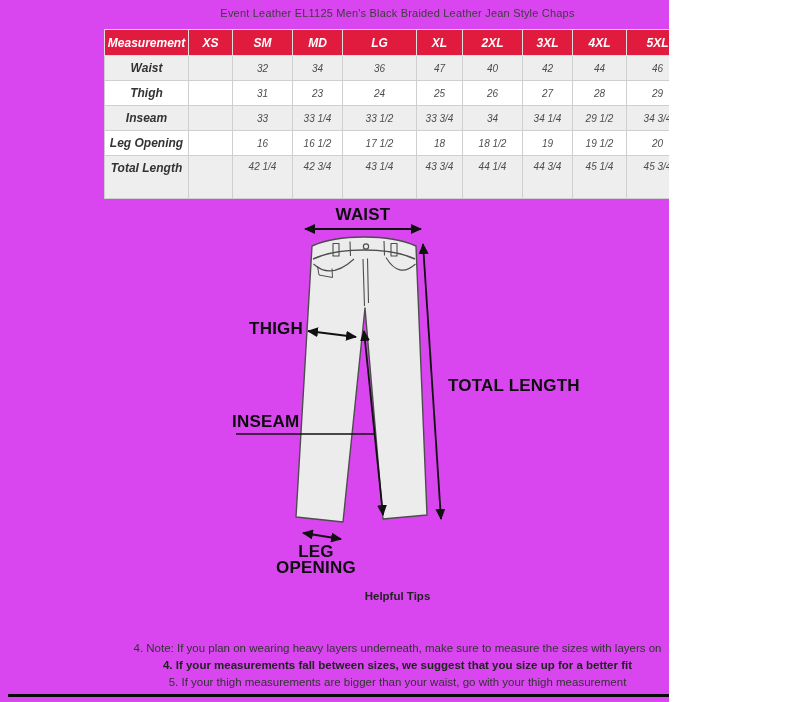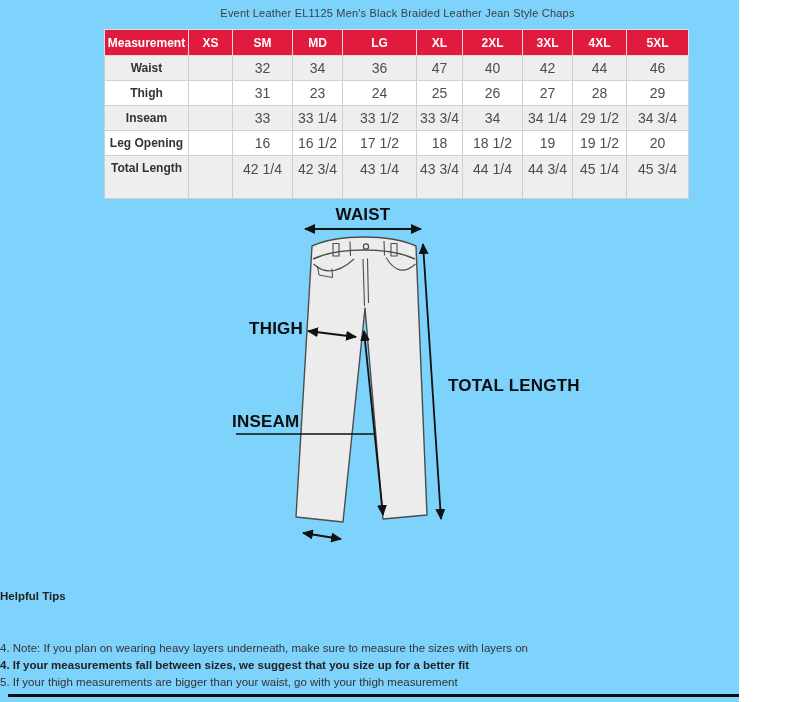--- a/index.html
+++ b/index.html
@@ -1,59 +1,59 @@
 <!DOCTYPE html>
 <html><head>
 <meta charset="utf-8">
 <style>
   html,body{margin:0;padding:0;background:#fff;}
   #screen{
-    position:relative;width:739px;height:702px;background:#7dd3fc;overflow:hidden;
+    position:relative;width:669px;height:702px;background:#d946ef;overflow:hidden;
     font-family:"Liberation Sans",sans-serif;
   }
   
   .page-title{
     position:absolute;top:7px;left:0;width:795px;text-align:center;
     font-size:11px;color:#3d3d3d;letter-spacing:.2px;
   }
   
   table.size-chart{
     position:absolute;left:104px;top:29px;width:584px;
-    border-collapse:collapse;table-layout:fixed;
+    border-collapse:collapse;table-layout:fixed;font-style:italic;
   }
   table.size-chart th,table.size-chart td{
     border:1px solid #cfcfcf;text-align:center;vertical-align:middle;
     padding:0;overflow:hidden;white-space:nowrap;
   }
   tr.header-row{height:26px;}
   tr.header-row th{
     background:#e11b3e;color:#ffffff;font-size:12px;font-weight:bold;
     border:1px solid #e8play;border:1px solid #dedede;
   }
   tbody tr{height:25px;}
   tbody th{font-size:12px;font-weight:bold;color:#333333;background:inherit;}
-  tbody td{font-size:14px;color:#4d4d4d;}
+  tbody td{font-size:10px;color:#4d4d4d;}
   tr.row-gray{background:#eeeeee;}
   tr.row-white{background:#ffffff;}
   tr.row-tall{height:43px;}
   tr.row-tall th,tr.row-tall td{vertical-align:top;padding-top:5px;}
   
   #diagram-svg{position:absolute;left:0;top:200px;width:795px;height:395px;}
   .diagram-label{
     position:absolute;font-weight:bold;color:#0d0d0d;font-size:17px;
     font-family:"Liberation Sans",sans-serif;letter-spacing:.2px;line-height:16px;
   }
   #waist-label{left:305px;top:207px;width:116px;text-align:center;}
   #thigh-label{left:225px;top:321px;width:78px;text-align:right;}
   #total-length-label{left:448px;top:378px;}
   #inseam-label{left:232px;top:414px;}
   #leg-opening-label{left:270px;top:544px;width:92px;text-align:center;line-height:15.5px;}
   
   .tip-line{
-    position:absolute;left:0;width:795px;text-align:left;
+    position:absolute;left:0;width:795px;text-align:center;
     font-size:11.5px;color:#333333;
   }
   .tip-heading{font-weight:bold;color:#222222;}
   .tip-bold{font-weight:bold;color:#222222;}
   
   .bottom-bar{position:absolute;left:8px;top:694px;width:779px;height:3px;background:#0a0a0a;}
 </style>
 </head>
 <body>
 
@@ -187,20 +187,24 @@
       <line x1="423" y1="244" x2="441" y2="519" marker-start="url(#ah)" marker-end="url(#ah)"></line>
       <line x1="303" y1="533" x2="341" y2="539" marker-start="url(#ah)" marker-end="url(#ah)"></line>
       <line stroke-width="1.4" x1="236" y1="434" x2="374" y2="434"></line>
     </g>
   </svg>
 
   <div class="diagram-label" id="waist-label">WAIST</div>
   <div class="diagram-label" id="thigh-label">THIGH</div>
   <div class="diagram-label" id="total-length-label">TOTAL LENGTH</div>
   <div class="diagram-label" id="inseam-label">INSEAM</div>
+  <div class="diagram-label" id="leg-opening-label">
+    <div>LEG</div>
+    <div>OPENING</div>
+  </div>
 
   <div class="tip-line tip-heading" style="top:590px">Helpful Tips</div>
   <div class="tip-line" style="top:642px">4. Note: If you plan on wearing heavy layers underneath, make sure to measure the sizes with layers on</div>
   <div class="tip-line tip-bold" style="top:659px">4. If your measurements fall between sizes, we suggest that you size up for a better fit</div>
   <div class="tip-line" style="top:676px">5. If your thigh measurements are bigger than your waist, go with your thigh measurement</div>
 
   <div class="bottom-bar"></div>
 </div>
 
 </body></html>

